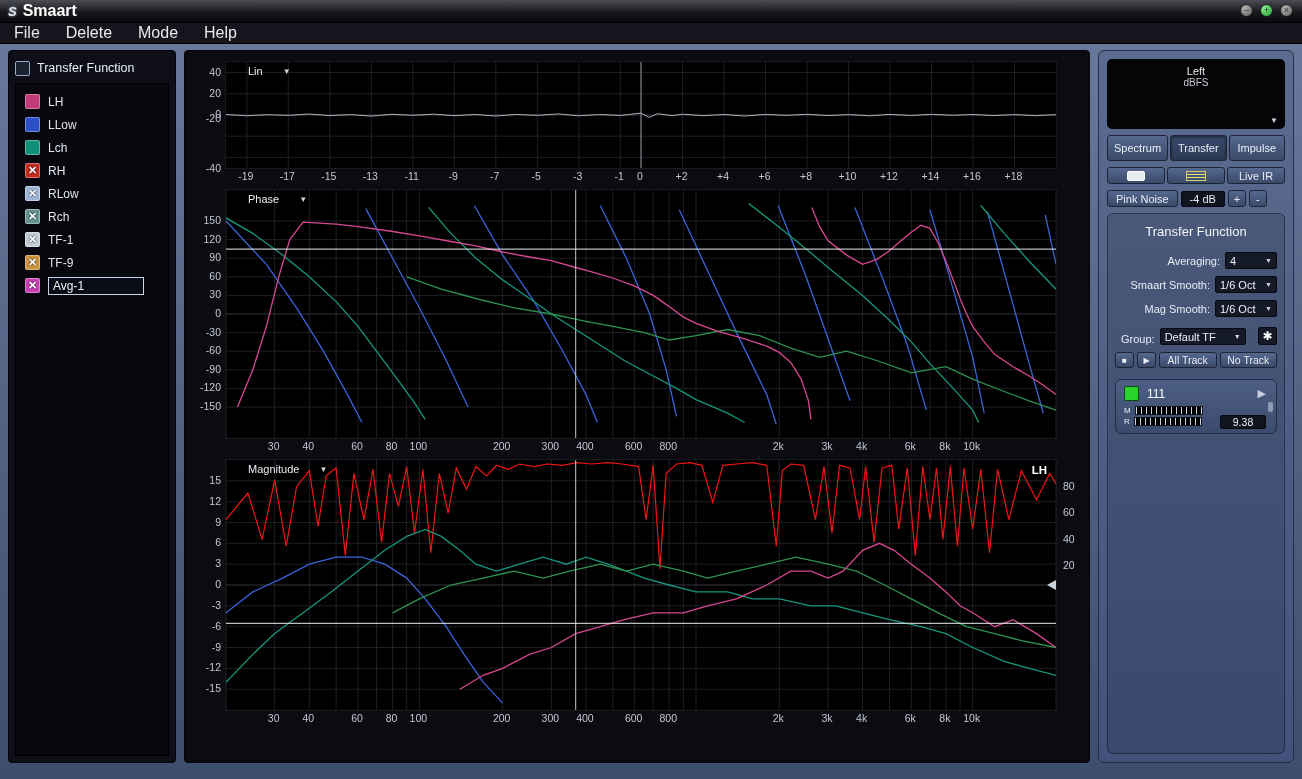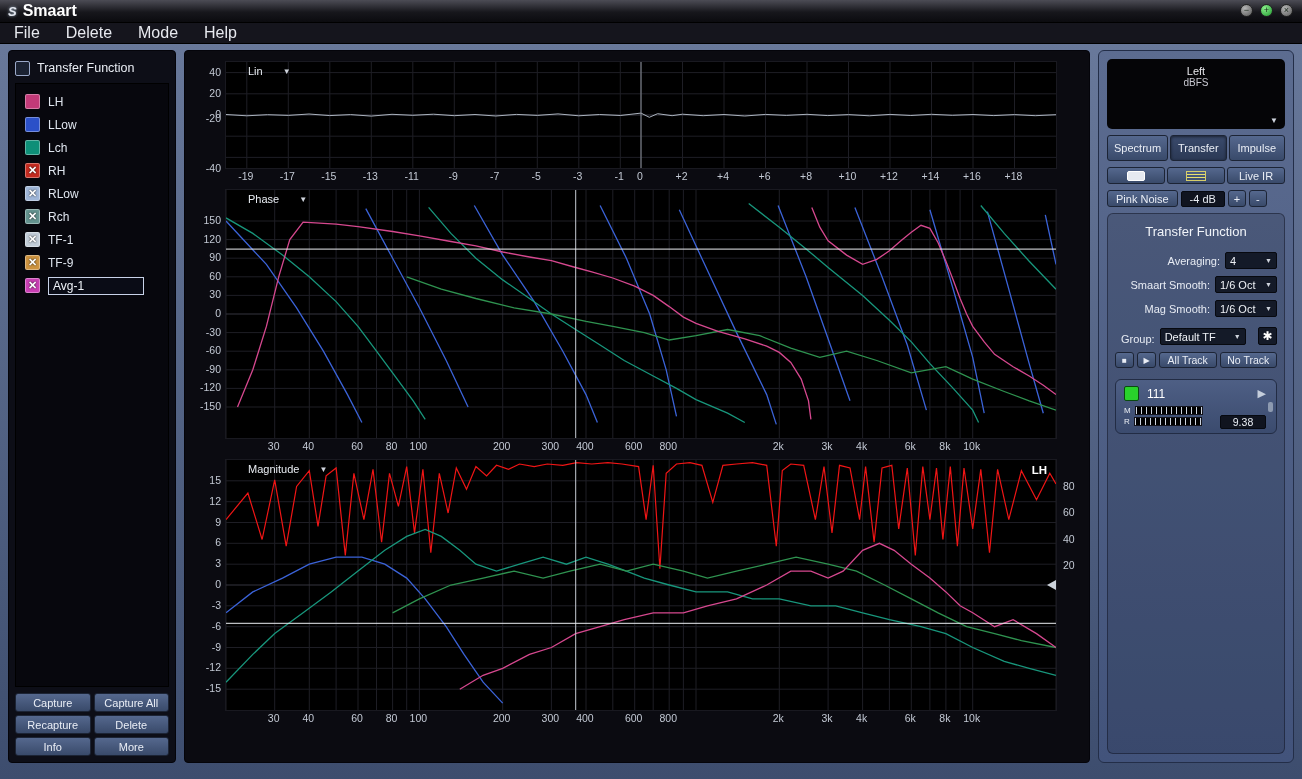--- a/index.html
+++ b/index.html
@@ -158,28 +158,20 @@
           </span>
           <span class="trace-label">TF-9</span>
         </div>
         <div class="trace-row">
           <span class="swatch" style="background: rgb(201, 63, 180);">
             <span class="xmark">✕</span>
           </span>
           <span class="trace-edit">Avg-1</span>
         </div>
       </div>
-    <div class="lp-buttons" id="lp-buttons">
-        <button class="btn">Capture</button>
-        <button class="btn">Capture All</button>
-        <button class="btn">Recapture</button>
-        <button class="btn">Delete</button>
-        <button class="btn">Info</button>
-        <button class="btn">More</button>
-      </div>
   </aside>
 
   <main class="main-panel">
 
     <section class="plot-block">
       <div class="plot-row">
         <div class="ygut" id="ir-yg">
             <span class="ytick" style="top: 4.6px;">40</span>
             <span class="ytick" style="top: 25.8px;">20</span>
             <span class="ytick" style="top: 47px;">0</span>

